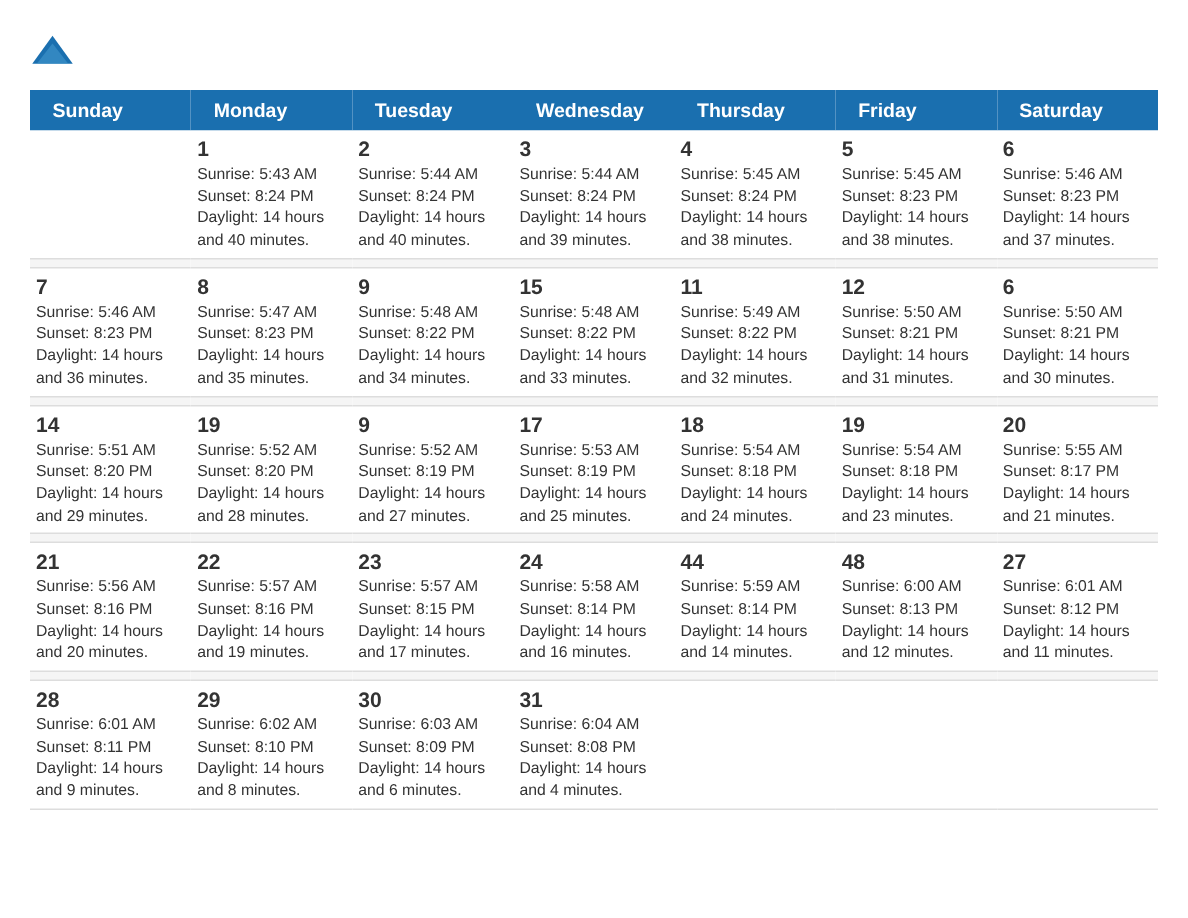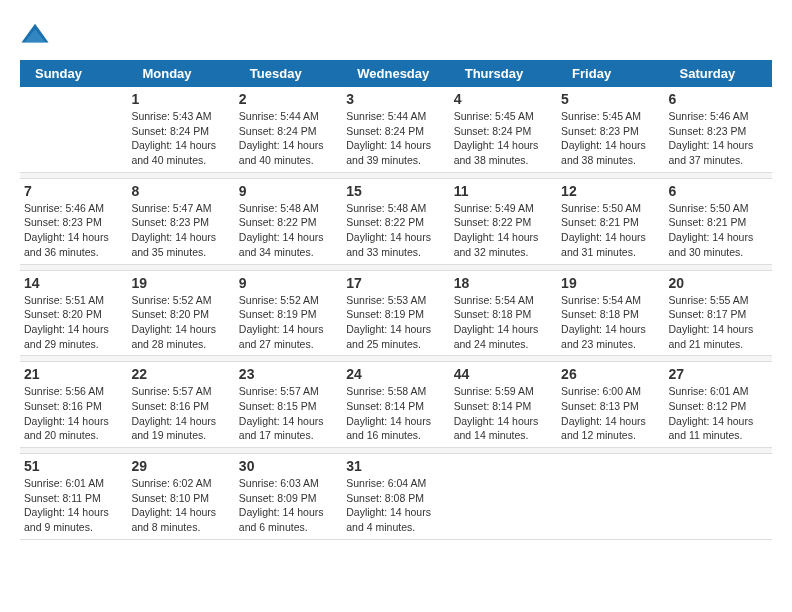--- a/index.html
+++ b/index.html
@@ -264,40 +264,40 @@
         </td>
         <td>
           <span class="day-num">24</span>
           <div class="day-info">Sunrise: 5:58 AM<br>Sunset: 8:14 PM<br>Daylight: 14 hours<br>and 16 minutes.</div>
         </td>
         <td>
           <span class="day-num">44</span>
           <div class="day-info">Sunrise: 5:59 AM<br>Sunset: 8:14 PM<br>Daylight: 14 hours<br>and 14 minutes.</div>
         </td>
         <td>
-          <span class="day-num">26</span>
+          <span class="day-num">48</span>
           <div class="day-info">Sunrise: 6:00 AM<br>Sunset: 8:13 PM<br>Daylight: 14 hours<br>and 12 minutes.</div>
         </td>
         <td>
           <span class="day-num">27</span>
           <div class="day-info">Sunrise: 6:01 AM<br>Sunset: 8:12 PM<br>Daylight: 14 hours<br>and 11 minutes.</div>
         </td>
       </tr>
       <tr class="row-divider">
         <td></td>
         <td></td>
         <td></td>
         <td></td>
         <td></td>
         <td></td>
         <td></td>
       </tr>
       <tr>
         <td>
-          <span class="day-num">51</span>
+          <span class="day-num">28</span>
           <div class="day-info">Sunrise: 6:01 AM<br>Sunset: 8:11 PM<br>Daylight: 14 hours<br>and 9 minutes.</div>
         </td>
         <td>
           <span class="day-num">29</span>
           <div class="day-info">Sunrise: 6:02 AM<br>Sunset: 8:10 PM<br>Daylight: 14 hours<br>and 8 minutes.</div>
         </td>
         <td>
           <span class="day-num">30</span>
           <div class="day-info">Sunrise: 6:03 AM<br>Sunset: 8:09 PM<br>Daylight: 14 hours<br>and 6 minutes.</div>
         </td>

